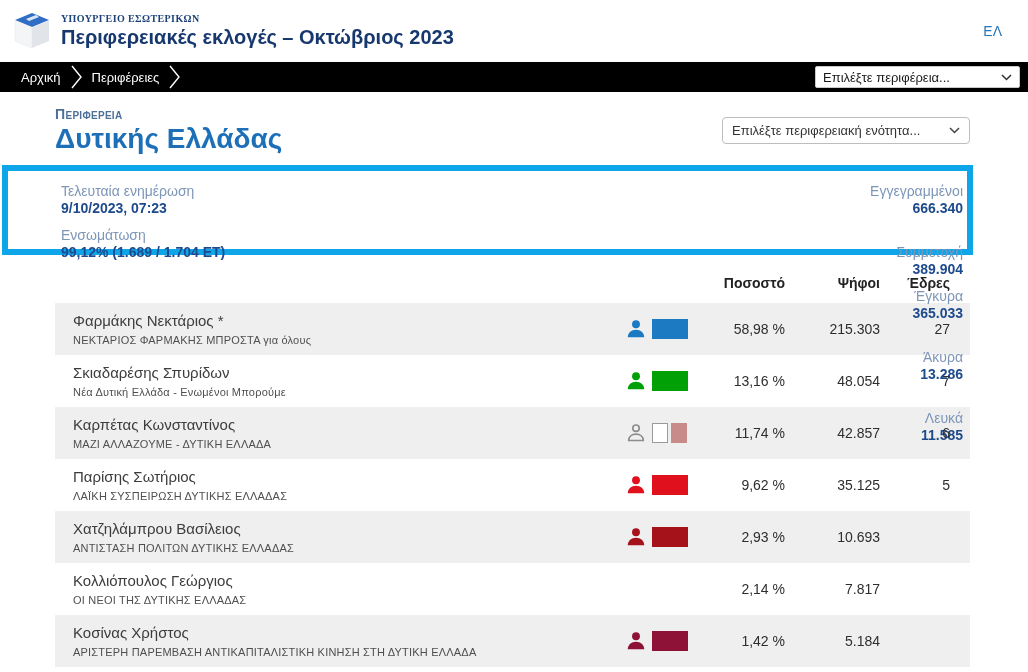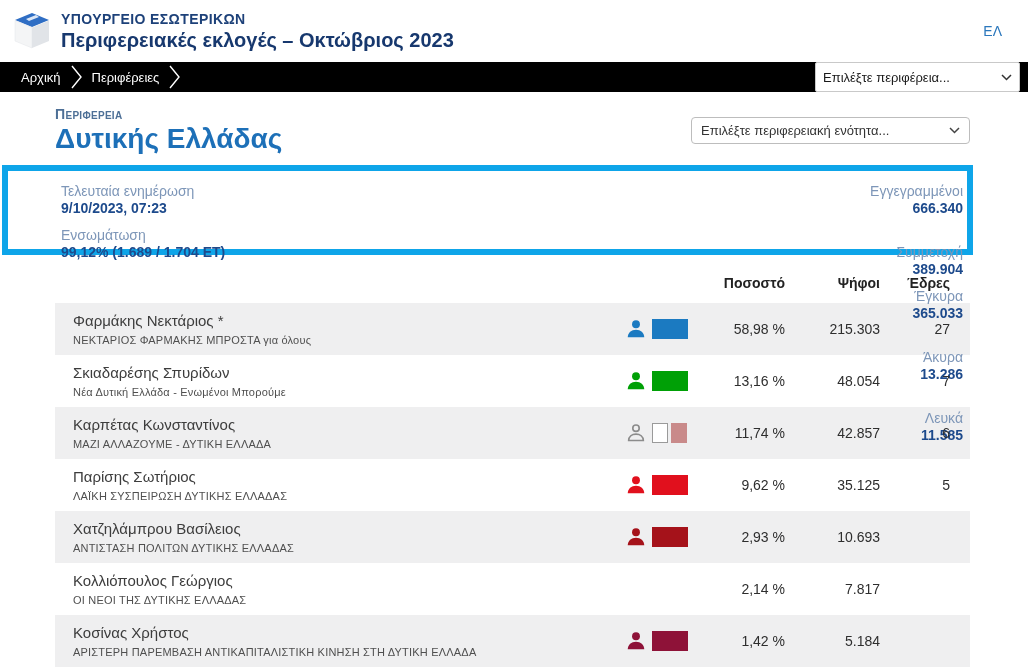--- a/index.html
+++ b/index.html
@@ -9,38 +9,38 @@
     background: #ffffff;
     overflow: hidden;
     position: relative;
   }
 
   
   .topbar { height: 62px; display: flex; align-items: center; padding: 0 20px 0 12px; background: #fff; }
   .logo { width: 40px; height: 40px; flex: 0 0 auto; }
   .logo svg { display: block; width: 40px; height: 40px; }
   .titles { margin-left: 9px; }
-  .ministry { font-size: 14px; font-weight: 700; color: #1d4179; letter-spacing: 0.4px; }
+  .ministry { font-size: 10px; font-weight: 700; color: #1d4179; letter-spacing: 0.4px; font-family: Liberation Serif, serif; }
   .site-title { font-size: 20px; font-weight: 700; color: #17386e; margin-top: 2px; }
   .lang { margin-left: auto; font-size: 14px; font-weight: 400; color: #2b77bc; cursor: pointer; padding: 4px 6px; }
 
   
   .breadcrumb-bar { height: 30px; background: #000000; display: flex; align-items: center; padding: 0 8px 0 14px; }
   .crumb { color: #ffffff; font-size: 13px; text-decoration: none; margin: 0 7px; cursor: pointer; white-space: nowrap; }
   .crumb-sep { display: flex; align-items: center; margin: 0 2px; }
   .select { background: #fff; display: flex; align-items: center; justify-content: space-between; cursor: pointer; }
-  .bc-select { margin-left: auto; width: 205px; height: 30px; border: 1px solid #c9c9c9; border-radius: 2px; padding: 0 7px; font-size: 13px; color: #1a1a1a; }
+  .bc-select { margin-left: auto; width: 205px; height: 22px; border: 1px solid #c9c9c9; border-radius: 2px; padding: 0 7px; font-size: 13px; color: #1a1a1a; }
   .select .sel-label { overflow: hidden; white-space: nowrap; }
   .chev { display: flex; align-items: center; margin-left: 6px; }
 
   
   .region-head { height: 73px; display: flex; align-items: center; justify-content: space-between; padding: 4px 58px 0 55px; gap: 36px; }
   .region-label { font-variant: small-caps; font-size: 14px; font-weight: 600; color: #4d6f96; letter-spacing: 0.3px; }
   .region-name { font-size: 28px; font-weight: 600; color: #1d70b8; margin-top: 1px; line-height: 1.15; }
-  .unit-select { width: 279px; height: 27px; border: 1px solid #bdbdbd; border-radius: 4px; padding: 0 9px; font-size: 13px; color: #333; }
+  .unit-select { width: 248px; height: 27px; border: 1px solid #bdbdbd; border-radius: 4px; padding: 0 9px; font-size: 13px; color: #333; }
 
   
   .stats { margin: 0 55px 0 2px; height: 90px; border: 6px solid #0ea5e9; display: flex; justify-content: space-between; padding: 11px 4px 0 53px; background: #fff; }
   .stat .label { font-size: 14px; color: #7d96b8; line-height: 18px; }
   .stat .value { font-size: 14px; font-weight: 700; color: #1d4a8c; line-height: 17px; }
   .stats-left .stat { margin-bottom: 9px; }
   .stats-right { display: flex; flex-direction: column; }
   .stat-row { display: flex; justify-content: flex-end; gap: 26px; margin-bottom: 9px; flex-direction: column; }
   .stat-row .stat { text-align: right; }
   .w-sym { min-width: 82px; }

